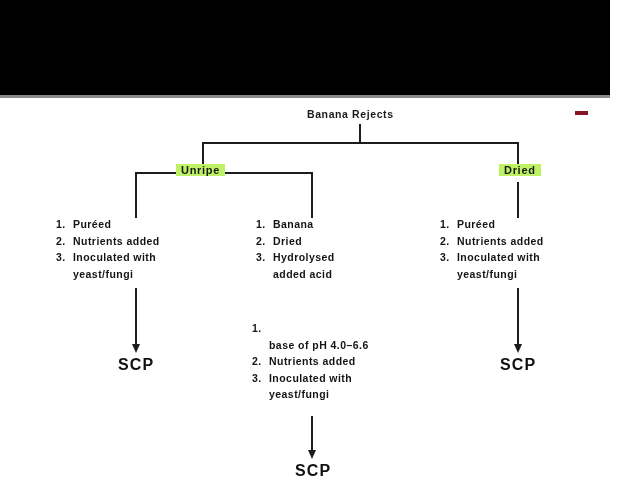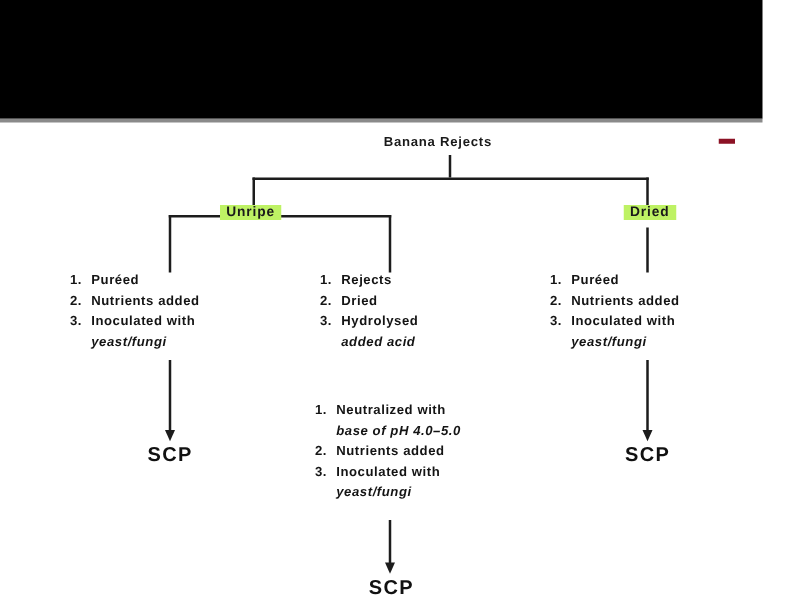--- a/index.html
+++ b/index.html
@@ -119,21 +119,20 @@
   .proc-num {
     width: 17px;
     flex: 0 0 17px;
   }
   .proc-text {
     display: block;
   }
   .proc-cont {
     display: block;
     padding-left: 17px;
-    font-style: italic;
   }
 </style>
 </head>
 <body>
 
 <div id="screen">
 
   <div class="header-band"></div>
   <div class="header-rule"></div>
   <div class="red-dash"></div>
@@ -175,39 +174,38 @@
       <span class="proc-cont">yeast/fungi</span>
     </div>
 
     <div class="arrow-stem" style="left:135px; top:190px; height:58px;"></div>
     <div class="arrow-head" style="left:131.5px; top:246px;"></div>
     <div class="scp-label" style="left:118px; top:258px;">SCP</div>
 
     <div class="proc-list" style="left:256px; top:118px;">
       <div class="proc-row">
         <span class="proc-num">1.</span>
-        <span class="proc-text">Rejects</span>
+        <span class="proc-text">Banana</span>
       </div>
       <div class="proc-row">
         <span class="proc-num">2.</span>
         <span class="proc-text">Dried</span>
       </div>
       <div class="proc-row">
         <span class="proc-num">3.</span>
         <span class="proc-text">Hydrolysed</span>
       </div>
       <span class="proc-cont">added acid</span>
     </div>
 
     <div class="proc-list" style="left:252px; top:222px;">
       <div class="proc-row">
         <span class="proc-num">1.</span>
-        <span class="proc-text">Neutralized with</span>
-      </div>
-      <span class="proc-cont">base of pH 4.0–5.0</span>
+      </div>
+      <span class="proc-cont">base of pH 4.0–6.6</span>
       <div class="proc-row">
         <span class="proc-num">2.</span>
         <span class="proc-text">Nutrients added</span>
       </div>
       <div class="proc-row">
         <span class="proc-num">3.</span>
         <span class="proc-text">Inoculated with</span>
       </div>
       <span class="proc-cont">yeast/fungi</span>
     </div>

